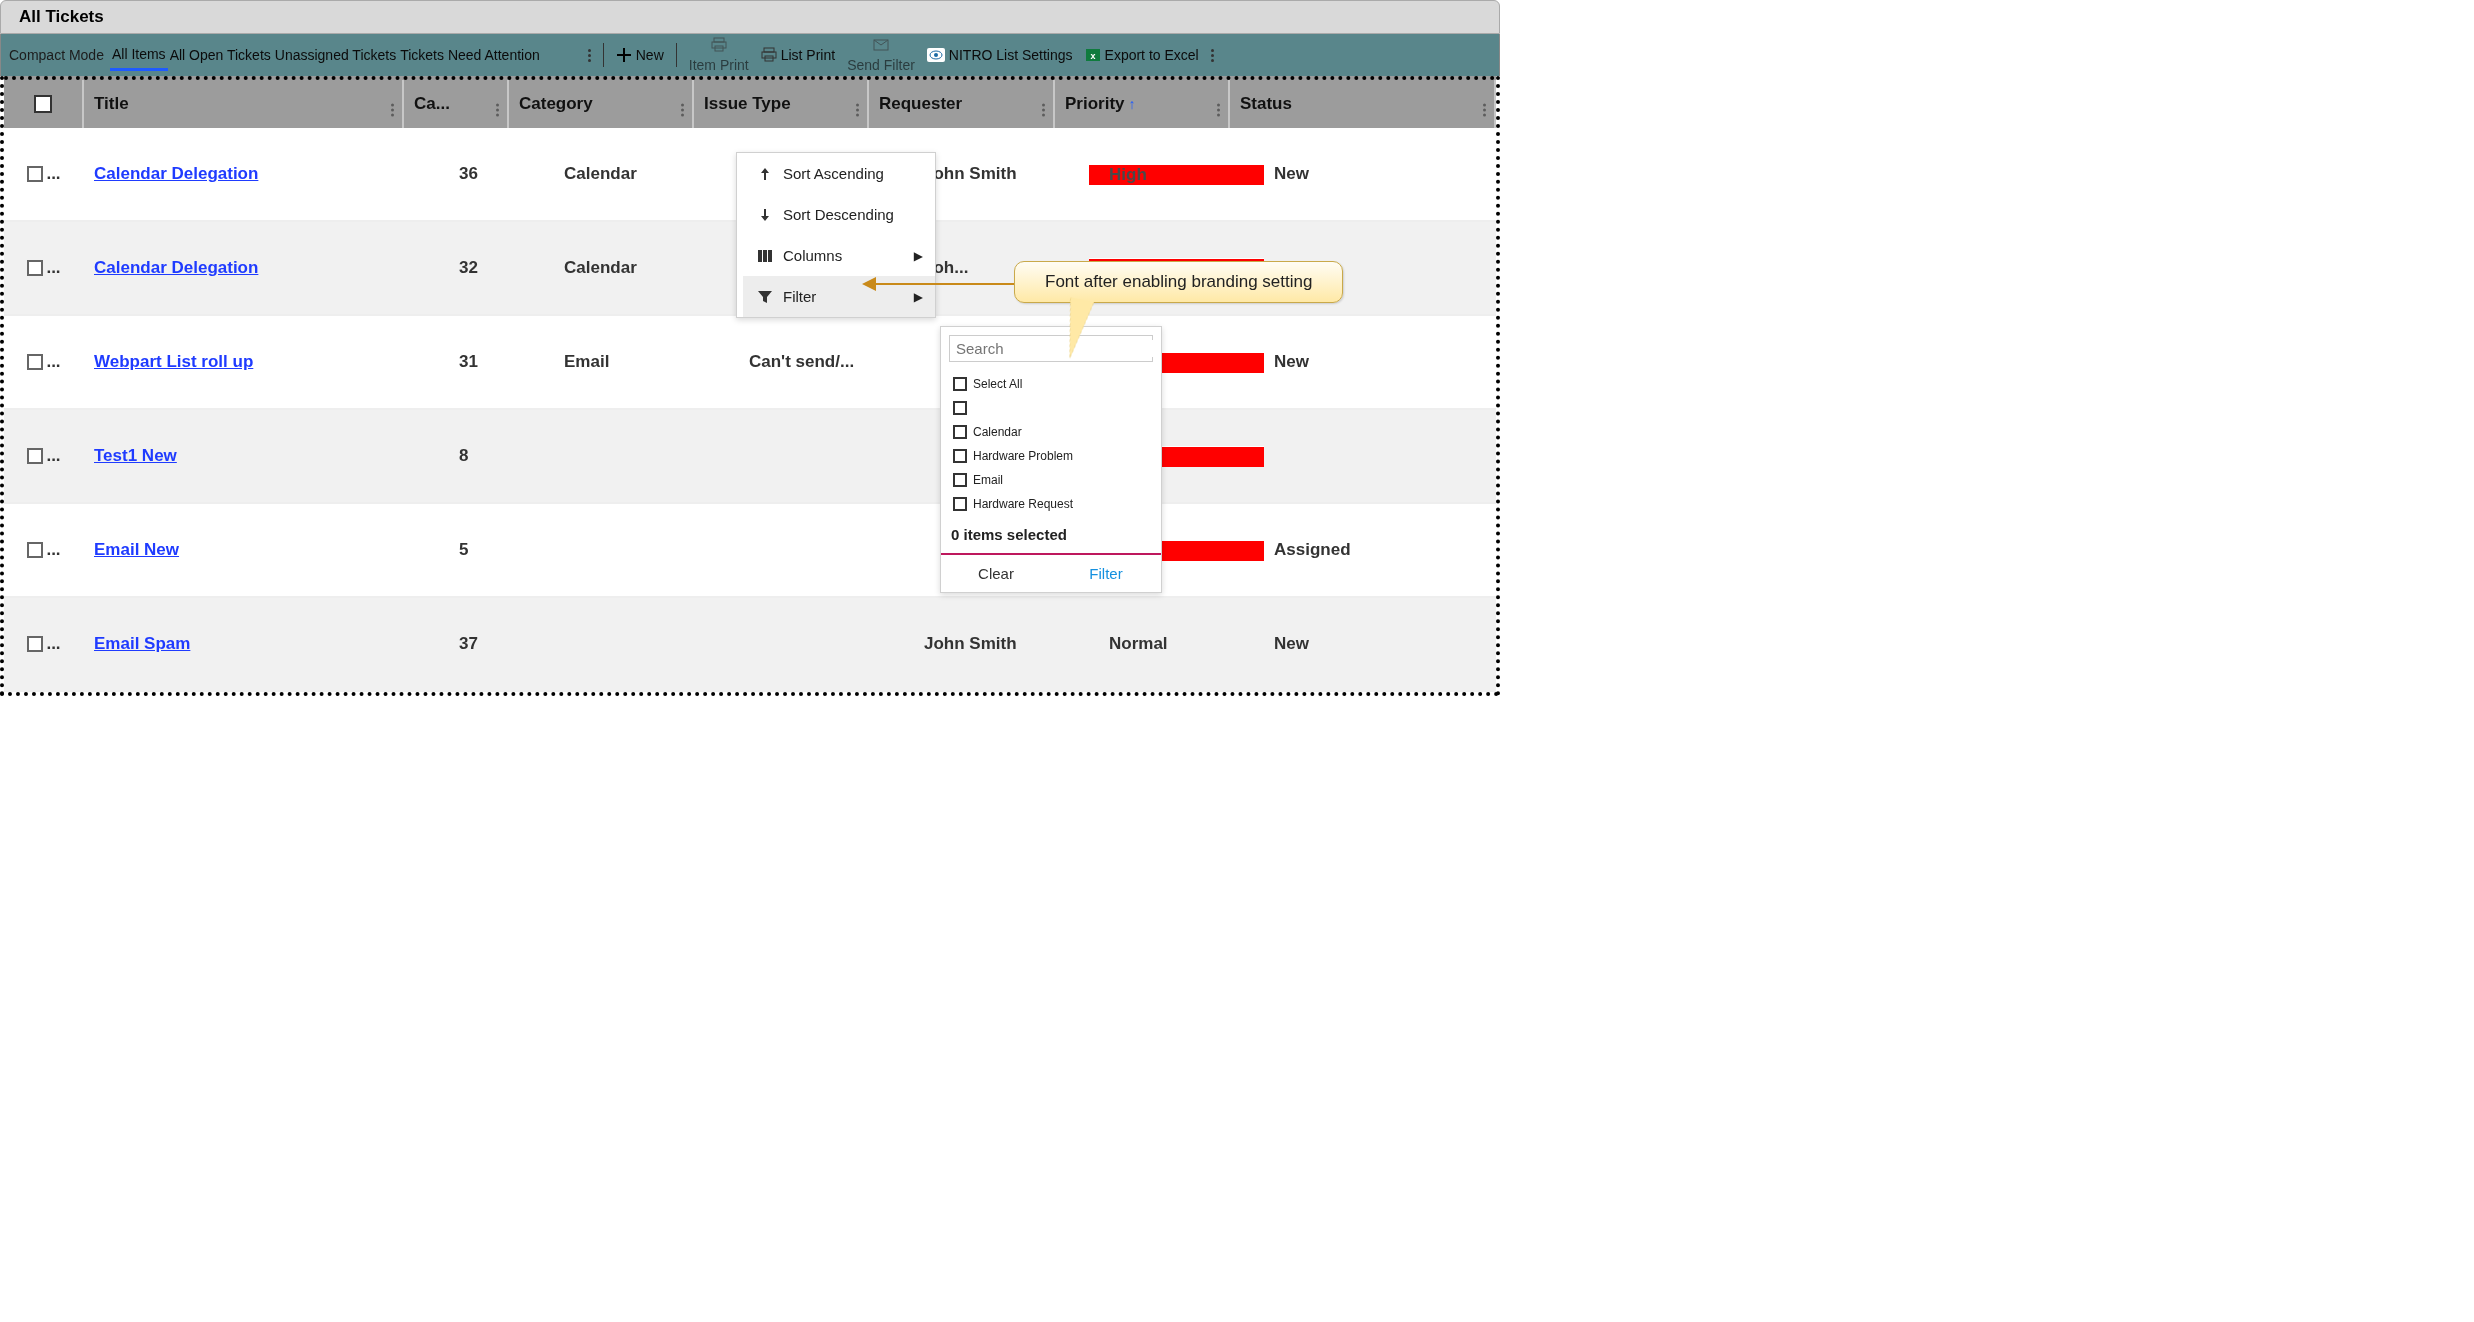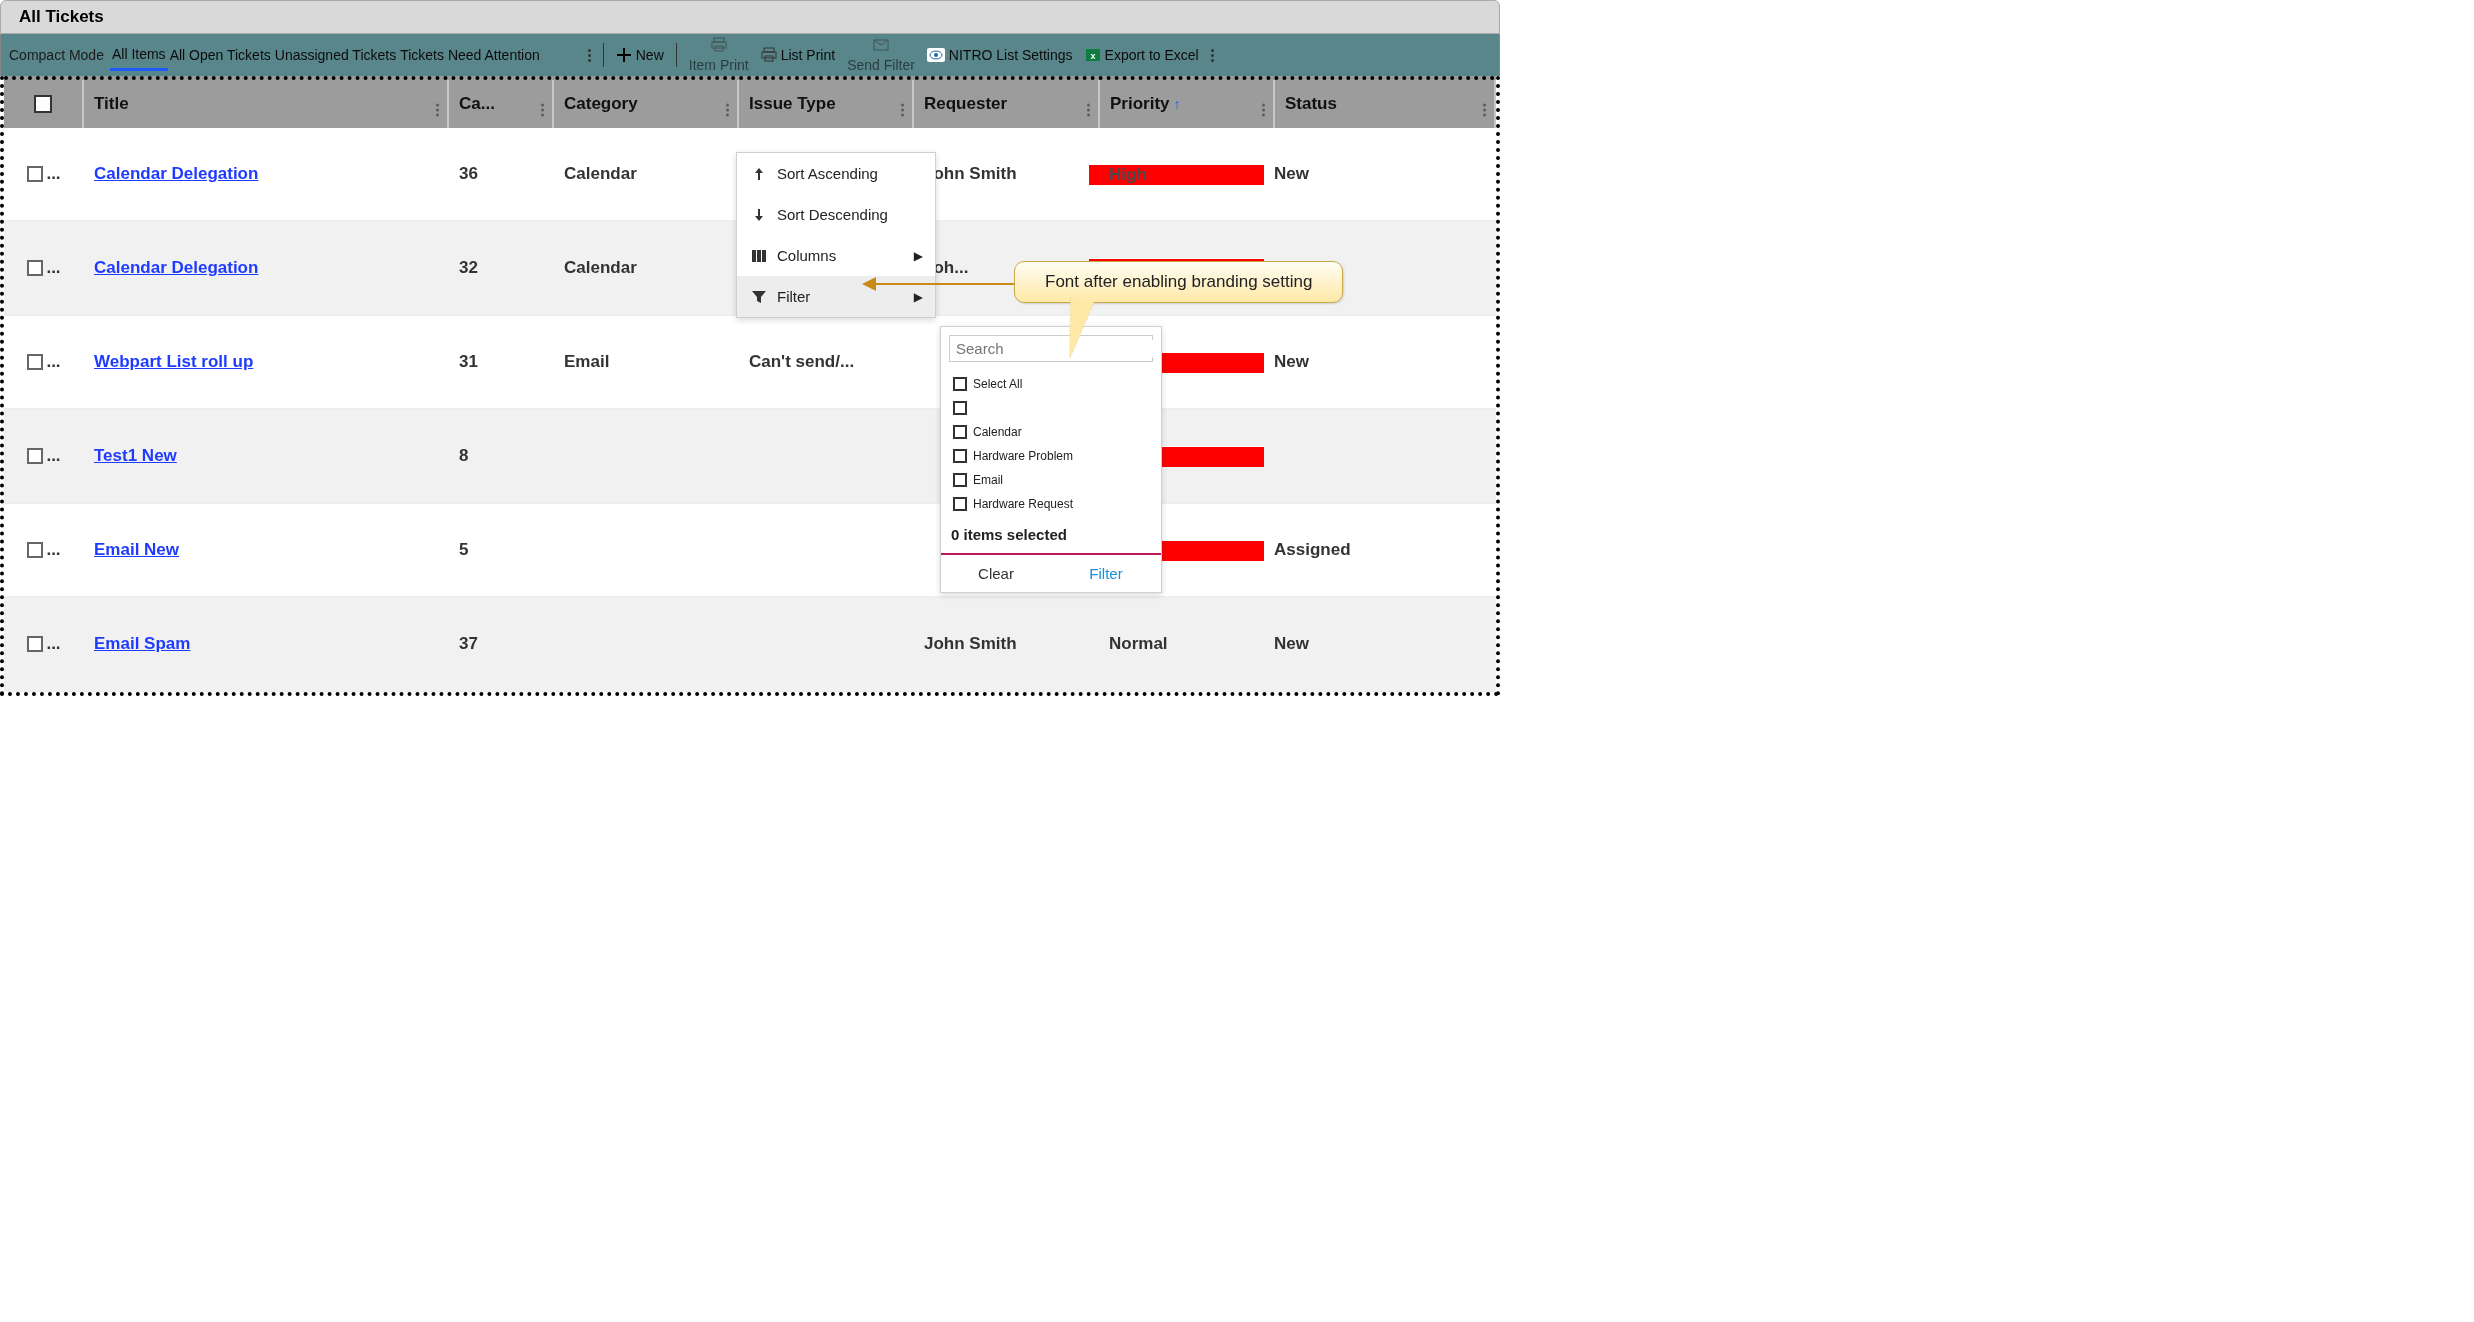--- a/index.html
+++ b/index.html
@@ -20,21 +20,21 @@
 .toolbar .tool-btn.disabled { opacity: 0.6; flex-direction: column; }
 .toolbar .divider { width:1px; height:24px; background:#333; margin:0 6px; }
 .toolbar .eye-badge { background:#fff; width:18px; height:14px; border-radius:2px; display:flex; align-items:center; justify-content:center; }
 
 
 .table-wrap { border: 4px dotted #000; border-top:none; position:relative; }
 .thead { display:flex; background: #9c9c9c; border-top: 4px dotted #000; }
 .th { position:relative; padding: 14px 10px; font-weight:700; color:#111; font-size:17px; border-right: 2px solid #c7c7c7; display:flex; align-items:center; }
 .th .th-menu { position:absolute; right:8px; top:50%; transform:translateY(-50%); opacity:.6; cursor:pointer; }
 .th.checkbox-col { width:80px; justify-content:center; }
-.th.title-col { width:365px; }
+.th.title-col { width:320px; }
 .th.ca-col { width:105px; }
 .th.cat-col { width:185px; }
 .th.isstype-col { width:175px; }
 .th.req-col { width:186px; }
 .th.pri-col { width:175px; }
 .th.status-col { flex:1; }
 .th .sort-ind { color:#1e5bff; font-size:14px; margin-left:4px; }
 .chk { width:18px; height:18px; border:2px solid #333; background:#fff; display:inline-block; }
 
 .tbody { }
@@ -50,21 +50,21 @@
 .td.cat-col { width:185px; }
 .td.isstype-col { width:175px; }
 .td.req-col { width:175px; }
 .td.pri-col { width:175px; }
 .td.status-col { flex:1; }
 
 .pri-high { background:#ff0000; color:#4a4a4a; height:100%; display:flex; align-items:center; padding-left:20px; border-top:1px solid #fff; }
 
 
 .col-menu { position:absolute; top:76px; left:732px; width:200px; background:#fff; border:1px solid #d0d0d0; box-shadow: 0 2px 6px rgba(0,0,0,0.15); z-index: 20; }
-.col-menu .mi { padding: 12px 14px; font-size:15px; color:#222; display:flex; align-items:center; gap:10px; cursor:pointer; position:relative; }
+.col-menu .mi { padding: 12px 14px; font-size:15px; color:#222; display:flex; align-items:center; gap:10px; cursor:pointer; position:relative;margin-left:6px; }
 .col-menu .mi.active { background:#ededed; }
 .col-menu .mi .sub-arrow { position:absolute; right:12px; font-size:12px; }
 
 
 .filter-panel { position:absolute; top:250px; left:936px; width:222px; background:#fff; border:1px solid #d0d0d0; box-shadow: 0 2px 6px rgba(0,0,0,0.15); z-index: 25; }
 .filter-panel .search-row { display:flex; align-items:center; border:1px solid #ccc; margin: 8px; padding:4px 6px; }
 .filter-panel .search-row input { border:none; outline:none; flex:1; font-size:15px; color:#666; }
 .filter-panel .opts { padding: 2px 10px 4px; }
 .filter-panel .opt { display:flex; align-items:center; gap:6px; padding:5px 2px; font-size:12px; color:#222; cursor:pointer; }
 .filter-panel .opt .chk2 { width:14px; height:14px; border:2px solid #333; display:inline-block; }

